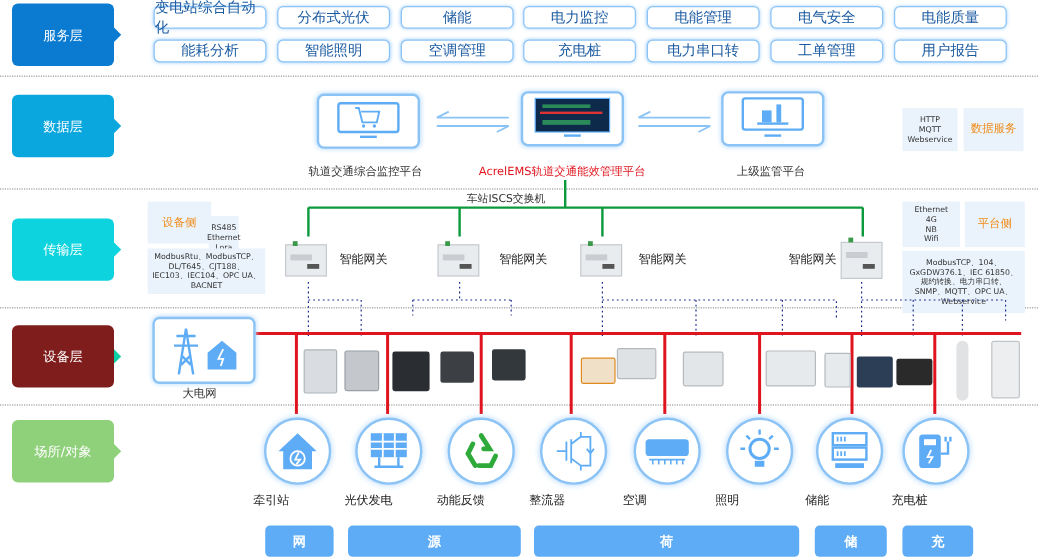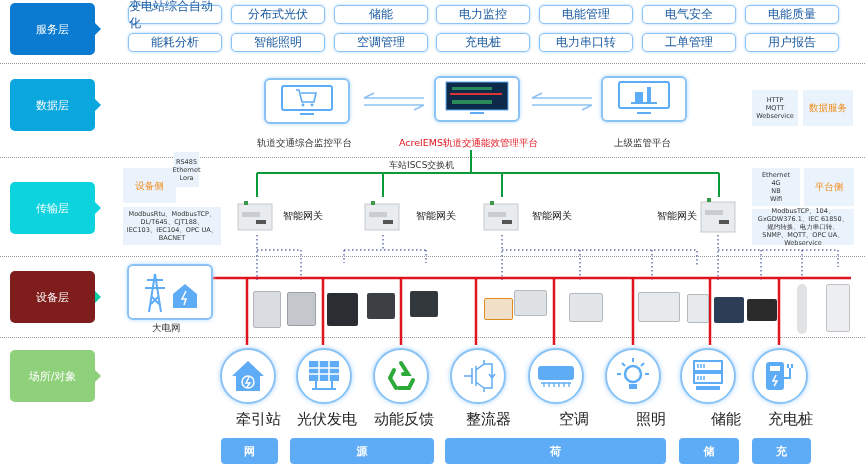--- a/index.html
+++ b/index.html
@@ -9,21 +9,21 @@
   .layer-label::after{content:"";position:absolute;right:-6px;top:50%;margin-top:-6px;border-left:6px solid;border-top:6px solid transparent;border-bottom:6px solid transparent;border-left-color:inherit;}
   .divider{position:absolute;left:0;width:865px;border-top:1px dotted #9a9a9a;}
   .svc-btn{position:absolute;width:92px;height:17px;border:1.5px solid #8cc3f5;border-radius:5px;box-shadow:0 0 3px #a9d3fb;font-size:12px;color:#1a5aa0;display:flex;align-items:center;justify-content:center;background:#fff;}
   .monitor{position:absolute;width:82px;height:42px;border:2px solid #8cc3f5;border-radius:6px;box-shadow:0 0 4px #b7dbff;background:#fff;}
   .cap{position:absolute;font-size:9.5px;color:#333;white-space:nowrap;}
   .info-box{position:absolute;background:#eaf3fc;display:flex;align-items:center;justify-content:center;text-align:center;font-size:6.5px;line-height:8px;color:#333;}
   .orange{color:#f08c1a;font-size:9.5px;font-weight:normal;}
   .gw{position:absolute;width:40px;height:34px;}
   .gw-label{position:absolute;font-size:10px;color:#222;white-space:nowrap;}
   .circle{position:absolute;width:52px;height:52px;border-radius:50%;border:2px solid #8cc3f5;box-shadow:0 0 5px #a9d3fb;background:#fff;display:flex;align-items:center;justify-content:center;}
-  .circ-cap{position:absolute;font-size:15px;color:#222;width:70px;text-align:right;}
+  .circ-cap{position:absolute;font-size:10px;color:#222;width:70px;text-align:left;}
   .cat{position:absolute;top:438px;height:26px;background:#5eacf5;border-radius:4px;color:#fff;font-weight:bold;font-size:11px;display:flex;align-items:center;justify-content:center;}
   .dev{position:absolute;border-radius:2px;}
 </style>
 </head>
 <body>
 
 <div class="divider" style="top:63px"></div>
 <div class="divider" style="top:157px"></div>
 <div class="divider" style="top:256px"></div>
 <div class="divider" style="top:337px"></div>
@@ -108,31 +108,31 @@
 <div class="info-box orange" style="left:803px;top:90px;width:50px;height:36px">数据服务</div>
 
 <div class="cap" style="left:389px;top:159px;font-size:9px">车站ISCS交换机</div>
 <svg class="abs" style="left:250px;top:150px" width="480" height="50">
   <path d="M221 0 L221 23" stroke="#0a9a3c" stroke-width="2"></path>
   <path d="M7 23 L469 23" stroke="#0a9a3c" stroke-width="2"></path>
   <path d="M7 23 L7 47 M133 23 L133 47 M252 23 L252 47 M469 23 L469 47" stroke="#0a9a3c" stroke-width="2"></path>
 </svg>
 
 <div class="info-box orange" style="left:123px;top:168px;width:53px;height:35px">设备侧</div>
-<div class="info-box" style="left:174px;top:152px;width:25px;height:35px;white-space:pre-line">RS485
+<div class="info-box" style="left:174px;top:180px;width:25px;height:35px;white-space:pre-line">RS485
 Ethernet
 Lora</div>
 <div class="info-box" style="left:123px;top:207px;width:98px;height:38px;padding:0 3px;box-sizing:border-box">ModbusRtu、ModbusTCP、DL/T645、CJT188、IEC103、IEC104、OPC UA、BACNET</div>
 
 <div class="info-box" style="left:752px;top:168px;width:48px;height:38px;white-space:pre-line">Ethernet
 4G
 NB
 Wifi</div>
 <div class="info-box orange" style="left:804px;top:168px;width:50px;height:38px">平台侧</div>
-<div class="info-box" style="left:752px;top:209px;width:102px;height:36px;padding:0 3px;box-sizing:border-box">ModbusTCP、104、GxGDW376.1、IEC 61850、规约转换、电力串口转、SNMP、MQTT、OPC UA、Webservice</div>
+<div class="info-box" style="left:752px;top:209px;width:102px;height:52px;padding:0 3px;box-sizing:border-box">ModbusTCP、104、GxGDW376.1、IEC 61850、规约转换、电力串口转、SNMP、MQTT、OPC UA、Webservice</div>
 
 <div class="gw" style="left:236px;top:200px">
   <svg width="40" height="34">
       <rect x="2" y="4" width="34" height="26" fill="#e9ecef" stroke="#c5c9cd"></rect>
       <rect x="8" y="1" width="4" height="4" fill="#3a9a4a"></rect>
       <rect x="6" y="12" width="18" height="5" fill="#c9ccd0"></rect>
       <rect x="20" y="20" width="10" height="4" fill="#555"></rect>
     </svg>
 </div>
 <div class="gw-label" style="left:283px;top:209px">智能网关</div>

